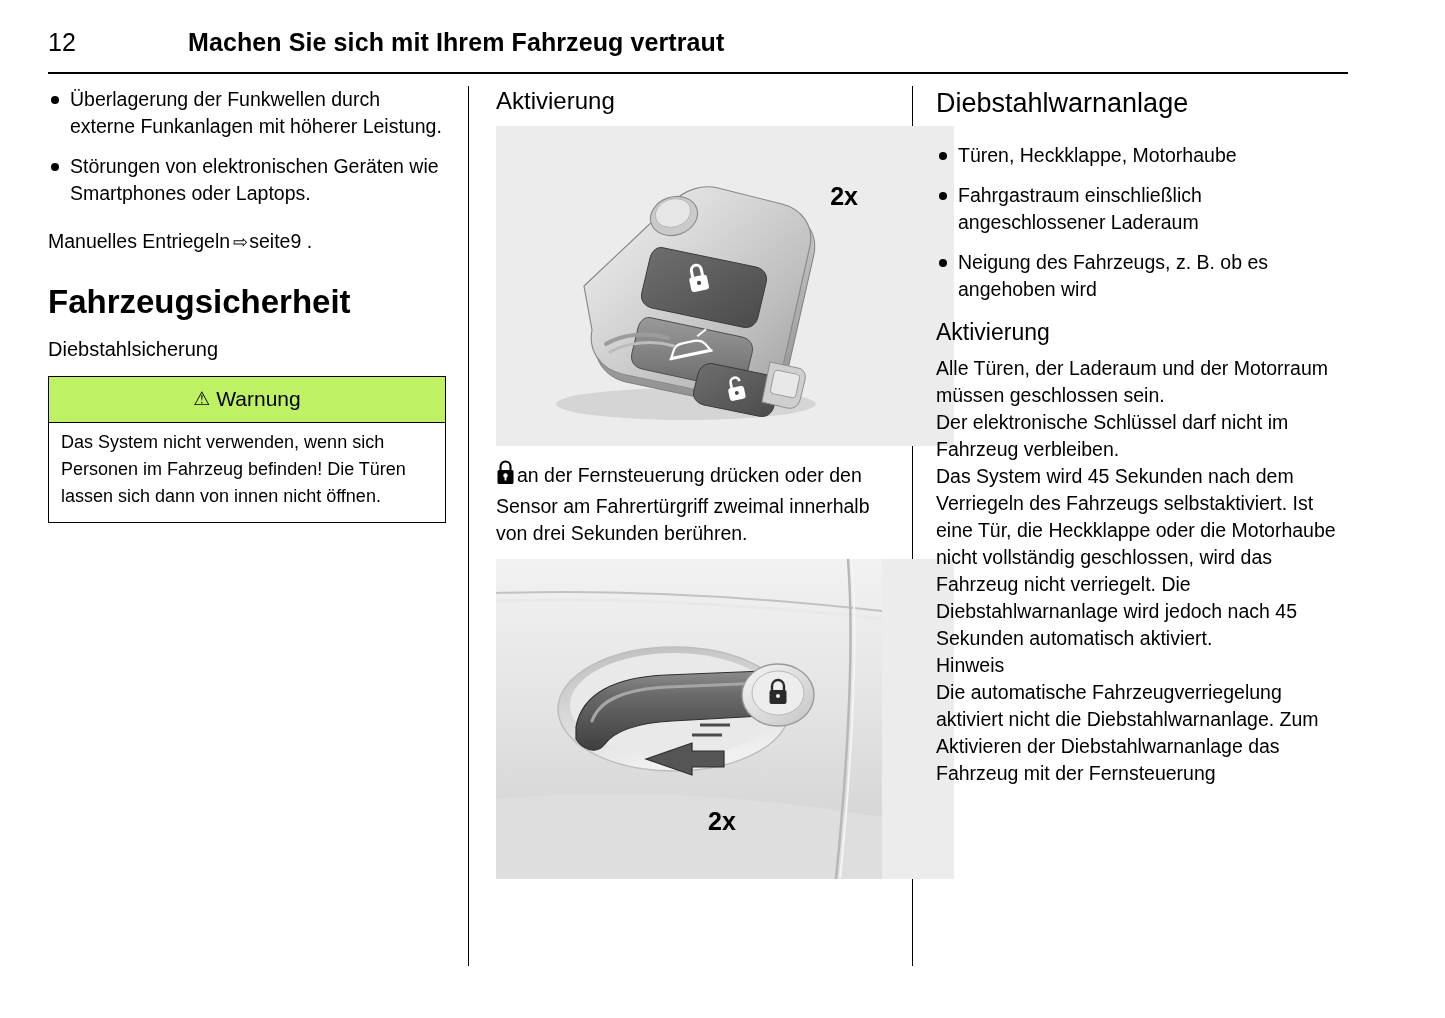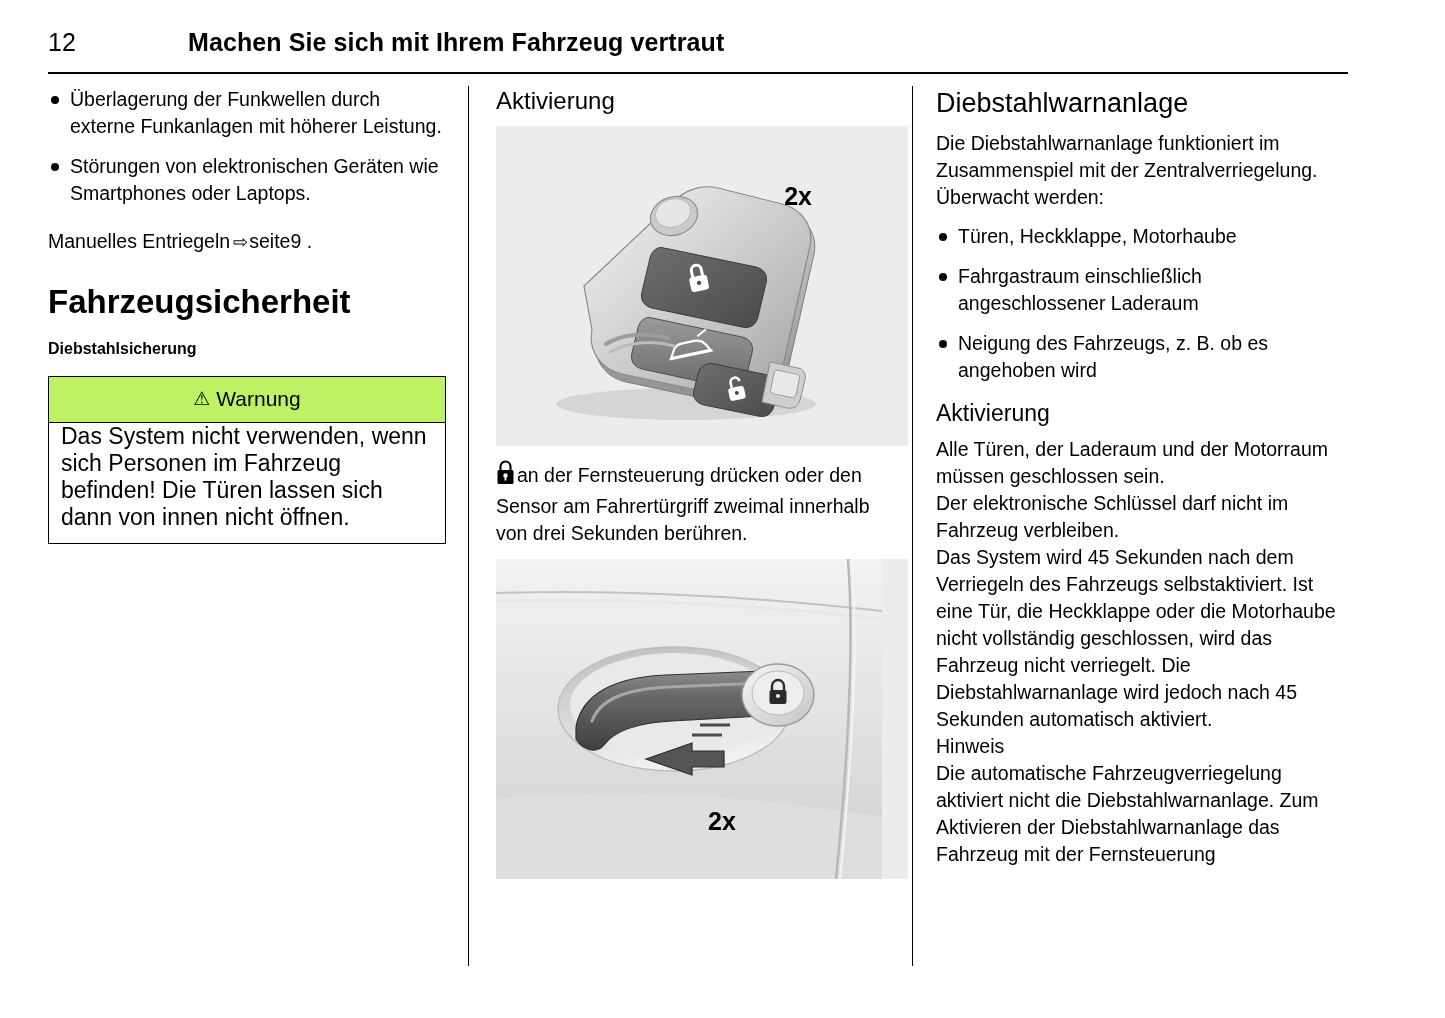--- a/index.html
+++ b/index.html
@@ -109,22 +109,22 @@
   .spacer-12 { height: 12px; }
   .spacer-20 { height: 20px; }
 
   h1.section-title {
     font-size: 33px;
     font-weight: bold;
     margin: 26px 0 12px 0;
     line-height: 40px;
   }
   h2.sub-title {
-    font-size: 16px;
-    font-weight: bold;
+    font-size: 20px;
+    font-weight: normal;
     margin: 6px 0 12px 0;
     line-height: 30px;
   }
   h2.sub-title-tight {
     font-size: 24px;
     font-weight: normal;
     margin: 0 0 10px 0;
     line-height: 30px;
   }
   h3.col3-title {
@@ -155,30 +155,30 @@
     padding: 10px 0 11px 0;
     line-height: 24px;
   }
   .warning-symbol {
     display: inline-block;
     font-size: 19px;
     margin-right: 6px;
     vertical-align: 1px;
   }
   .warning-body {
-    padding: 0 12px 12px 12px;
-    font-size: 23px;
+    padding: 6px 12px 12px 12px;
+    font-size: 18px;
     line-height: 27px;
   }
 
   
   .figure {
     position: relative;
     background: #ececec;
-    width: 412px;
+    width: 458px;
     overflow: hidden;
   }
   .fig-key { height: 320px; }
   .fig-handle { height: 320px; }
 
   .fig-caption {
     font-size: 19.5px;
     line-height: 27px;
     margin-top: 14px;
   }
@@ -388,22 +388,20 @@
       </svg>
       <div class="two-x" style="left: 212px; top: 248px;">2x</div>
     </div>
 
   </div>
 
   <div class="col col-3">
 
     <h3 class="col3-title">Diebstahlwarnanlage</h3>
 
-    <div class="para" style="white-space: pre-line;">Die Diebstahlwarnanlage funktioniert im Zusammenspiel mit der Zentralverriegelung.
-Überwacht werden:</div>
 
     <div class="spacer-12"></div>
 
     <ul class="bullet-list">
       <li class="bullet-item">Türen, Heckklappe, Motorhaube</li>
       <li class="bullet-item">Fahrgastraum einschließlich angeschlossener Laderaum</li>
       <li class="bullet-item">Neigung des Fahrzeugs, z. B. ob es angehoben wird</li>
     </ul>
 
     <h3 class="col3-sub">Aktivierung</h3>

